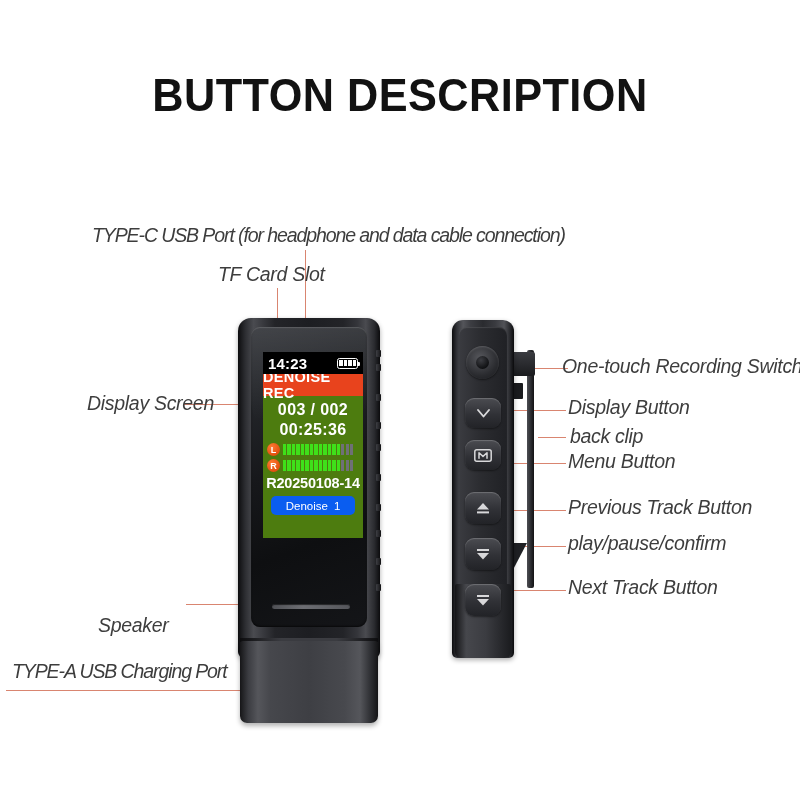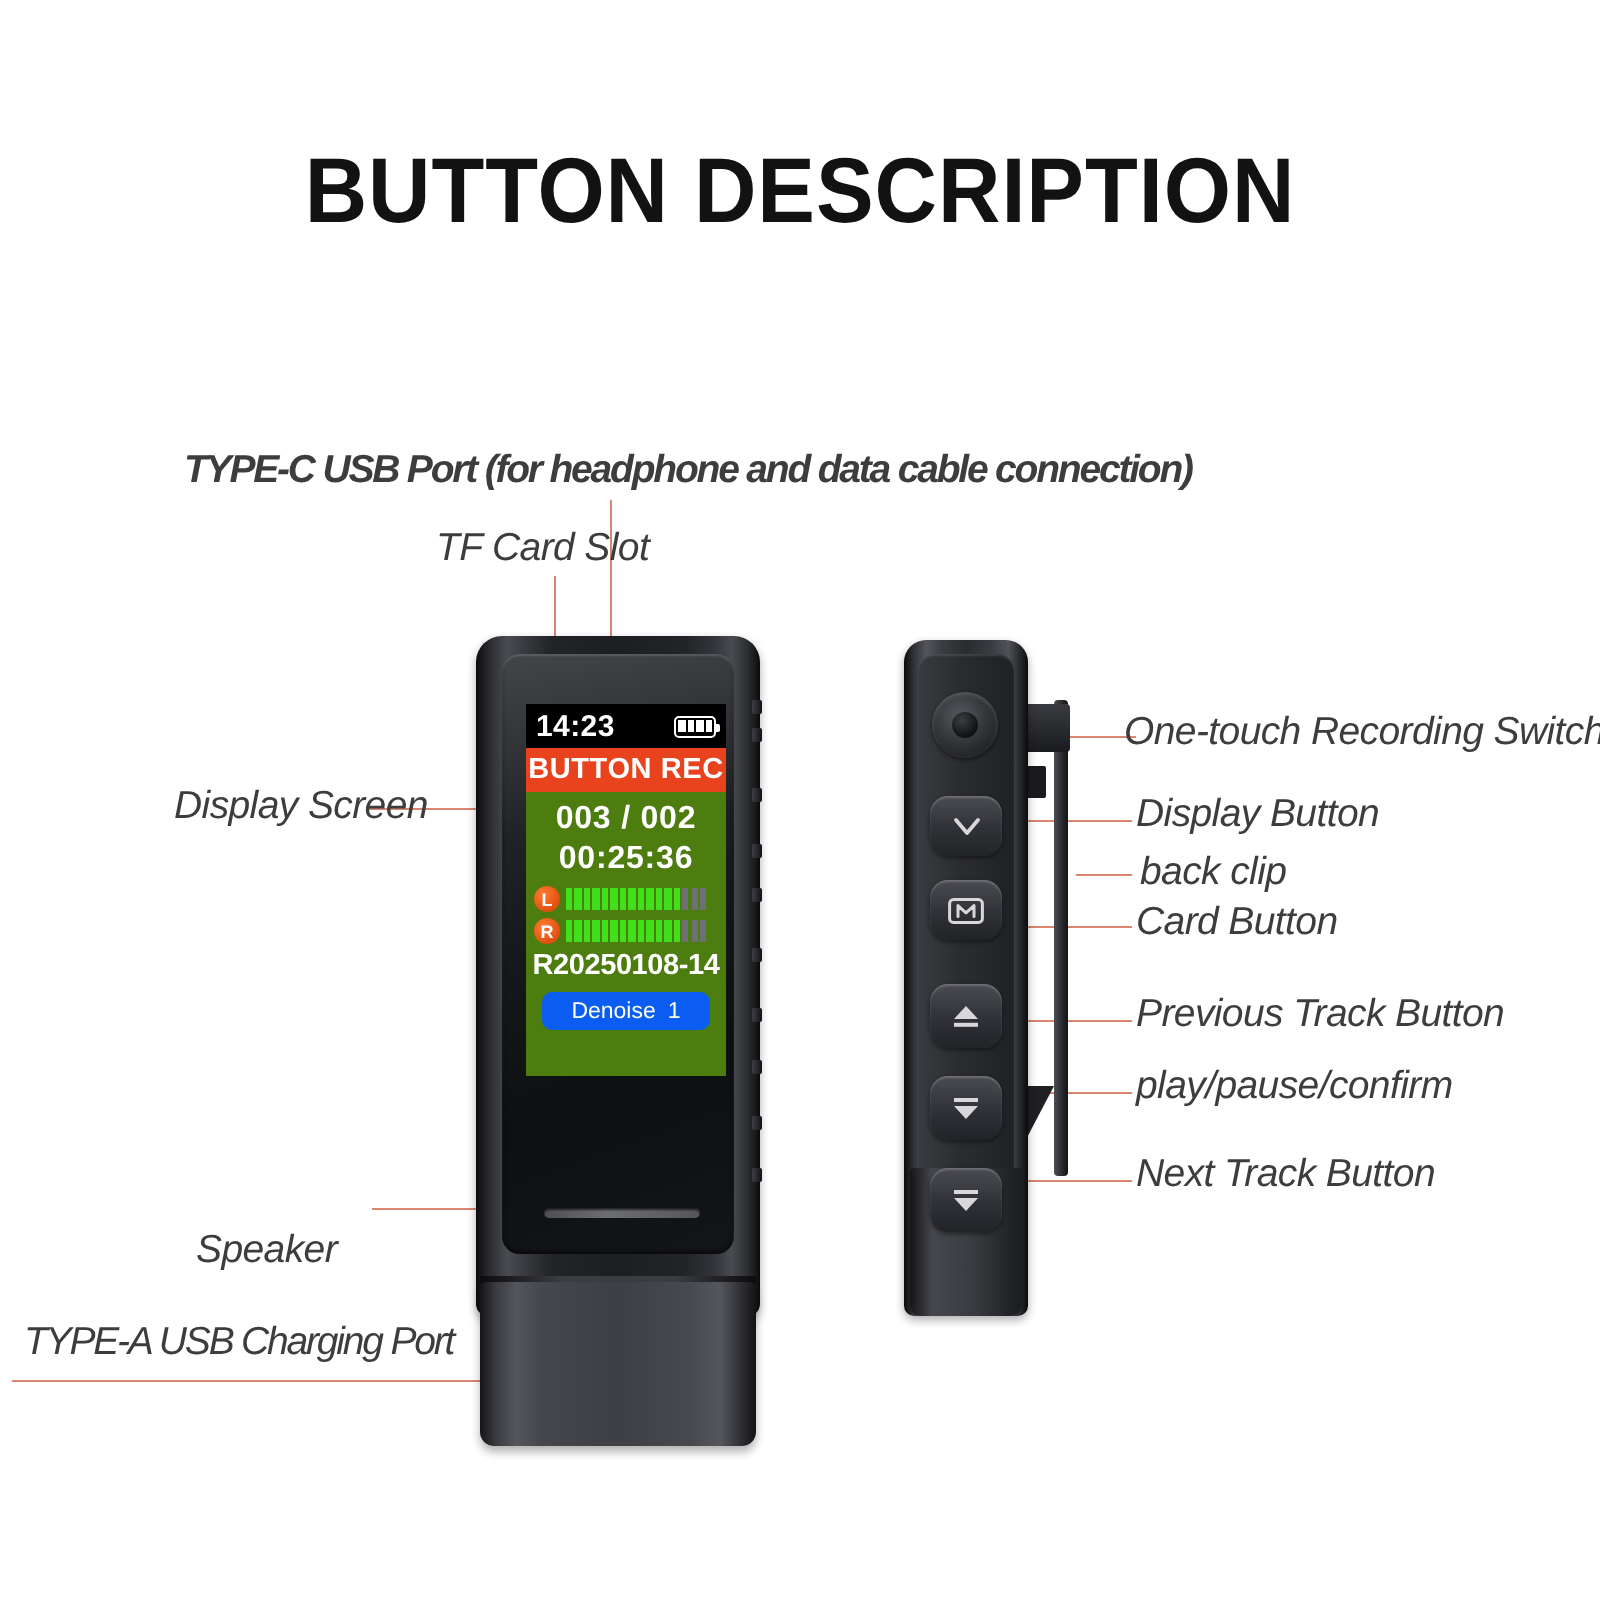--- a/index.html
+++ b/index.html
@@ -421,30 +421,30 @@
   <div class="lead h" style="left:6px; top:690px; width:306px;"></div>
 
   <div class="lead h" style="left:470px; top:368px; width:98px;"></div>
   <div class="lead h" style="left:488px; top:410px; width:78px;"></div>
   <div class="lead h" style="left:538px; top:437px; width:28px;"></div>
   <div class="lead h" style="left:490px; top:463px; width:76px;"></div>
   <div class="lead h" style="left:492px; top:510px; width:74px;"></div>
   <div class="lead h" style="left:492px; top:546px; width:74px;"></div>
   <div class="lead h" style="left:492px; top:590px; width:74px;"></div>
 
-  <div class="label tight" style="left:92px; top:226px;font-weight:bold;">TYPE-C USB Port (for headphone and data cable connection)</div>
+  <div class="label tight" style="left:92px; top:226px;">TYPE-C USB Port (for headphone and data cable connection)</div>
   <div class="label" style="left:218px; top:265px;">TF Card Slot</div>
   <div class="label" style="left:48px; top:394px;margin-left:39px;">Display Screen</div>
   <div class="label" style="left:98px; top:616px;text-align:center;">Speaker</div>
   <div class="label tight" style="left:12px; top:662px;">TYPE-A USB Charging Port</div>
 
   <div class="label r" style="left:562px; top:357px;">One-touch Recording Switch</div>
   <div class="label r" style="left:568px; top:398px;">Display Button</div>
   <div class="label r" style="left:570px; top:427px;">back clip</div>
-  <div class="label r" style="left:568px; top:452px;">Card Button</div>
+  <div class="label r" style="left:568px; top:452px;">Menu Button</div>
   <div class="label r" style="left:568px; top:498px;">Previous Track Button</div>
   <div class="label r" style="left:568px; top:534px;">play/pause/confirm</div>
   <div class="label r" style="left:568px; top:578px;">Next Track Button</div>
 
   <div class="dev-front">
     <div class="glass"></div>
     <div class="gloss-sheen"></div>
     <div class="speaker"></div>
     <div class="dock-seam"></div>
     <div class="dock"></div>
@@ -466,21 +466,21 @@
     <div class="scr-status">
       <div class="scr-time">14:23</div>
       <div class="batt">
         <i></i>
           <i></i>
           <i></i>
           <i></i>
       </div>
     </div>
 
-    <div class="scr-rec">BUTTON REC</div>
+    <div class="scr-rec">DENOISE REC</div>
 
     <div class="scr-body">
       <div class="scr-line">003 / 002</div>
       <div class="scr-line">00:25:36</div>
 
       <div class="meters">
         <div class="meter-row">
           <div class="chan">L</div>
           <div class="bars">
               <i></i>

